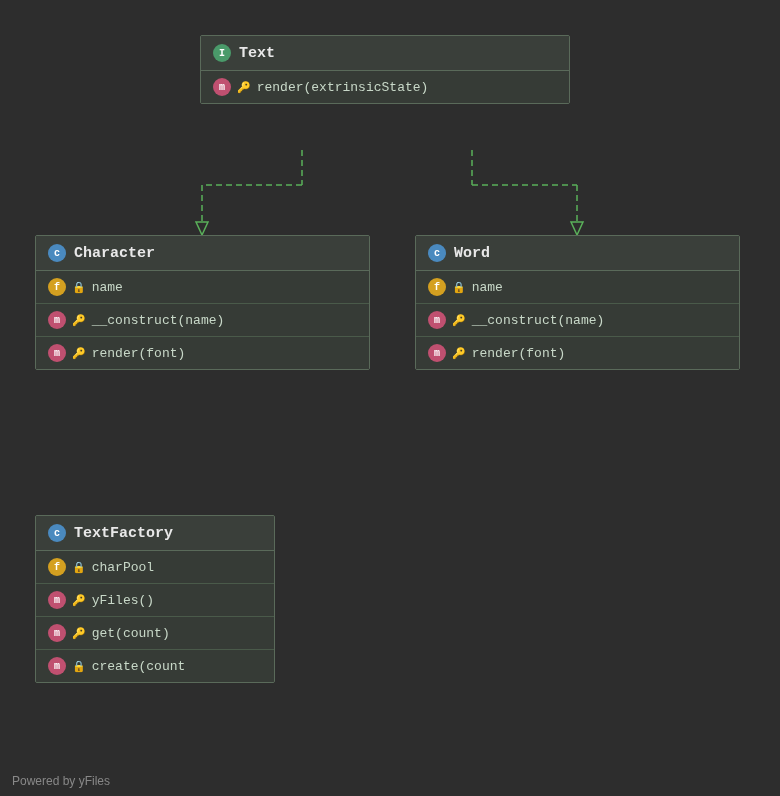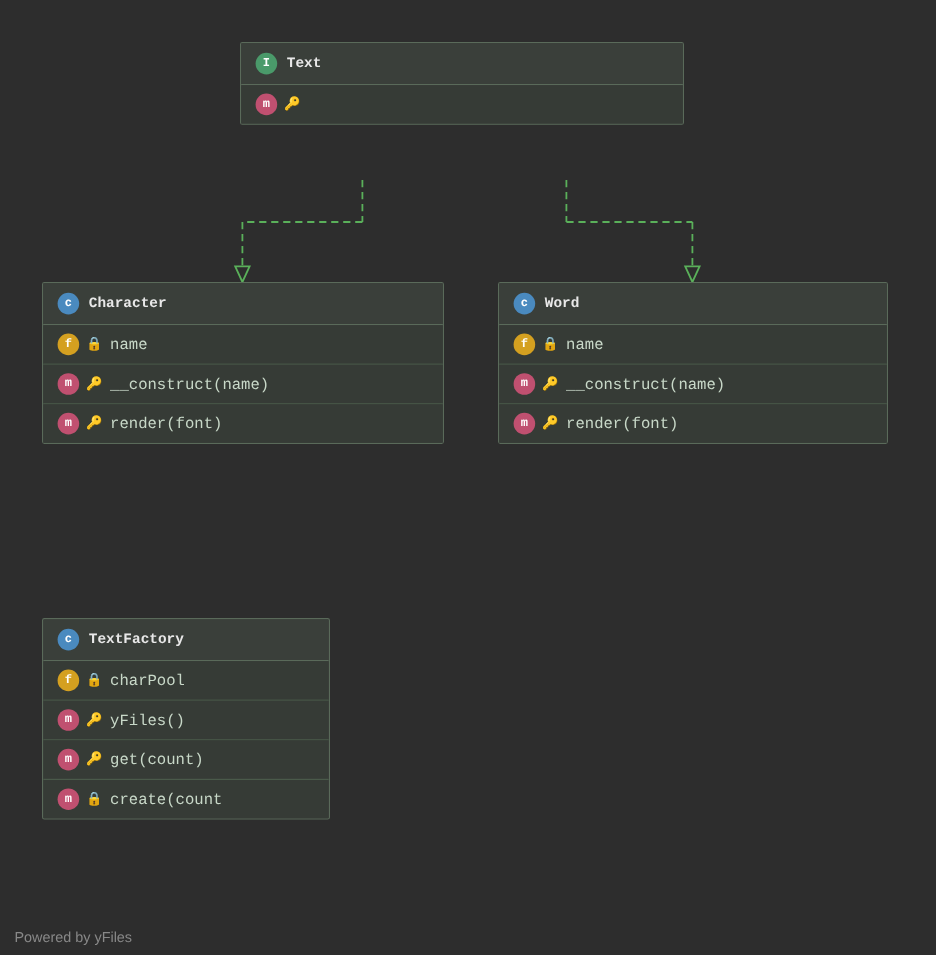--- a/index.html
+++ b/index.html
@@ -23,21 +23,21 @@
     .uml-header {
       display: flex;
       align-items: center;
       gap: 8px;
       padding: 8px 12px;
       border-bottom: 1px solid #5a6a5a;
       background: #3a3f3a;
     }
 
     .uml-header-title {
-      font-size: 12px;
+      font-size: 15px;
       font-weight: bold;
       color: #e8e8e8;
       font-family: 'Courier New', monospace;
     }
 
     .uml-row {
       display: flex;
       align-items: center;
       gap: 6px;
       padding: 7px 12px;
@@ -129,20 +129,21 @@
 </svg>
 
 <div class="uml-box" style="left:200px; top:35px; width:370px;">
   <div class="uml-header">
     <span class="badge badge-i">I</span>
     <span class="uml-header-title">Text</span>
   </div>
   <div class="uml-row">
     <span class="badge badge-m">m</span>
     <span class="key-icon">🔑</span>
+    <span class="row-text">render(extrinsicState)</span>
   </div>
 </div>
 
 <div class="uml-box" style="left:35px; top:235px; width:335px;">
   <div class="uml-header">
     <span class="badge badge-c">c</span>
     <span class="uml-header-title">Character</span>
   </div>
   <div class="uml-row">
     <span class="badge badge-f">f</span>

